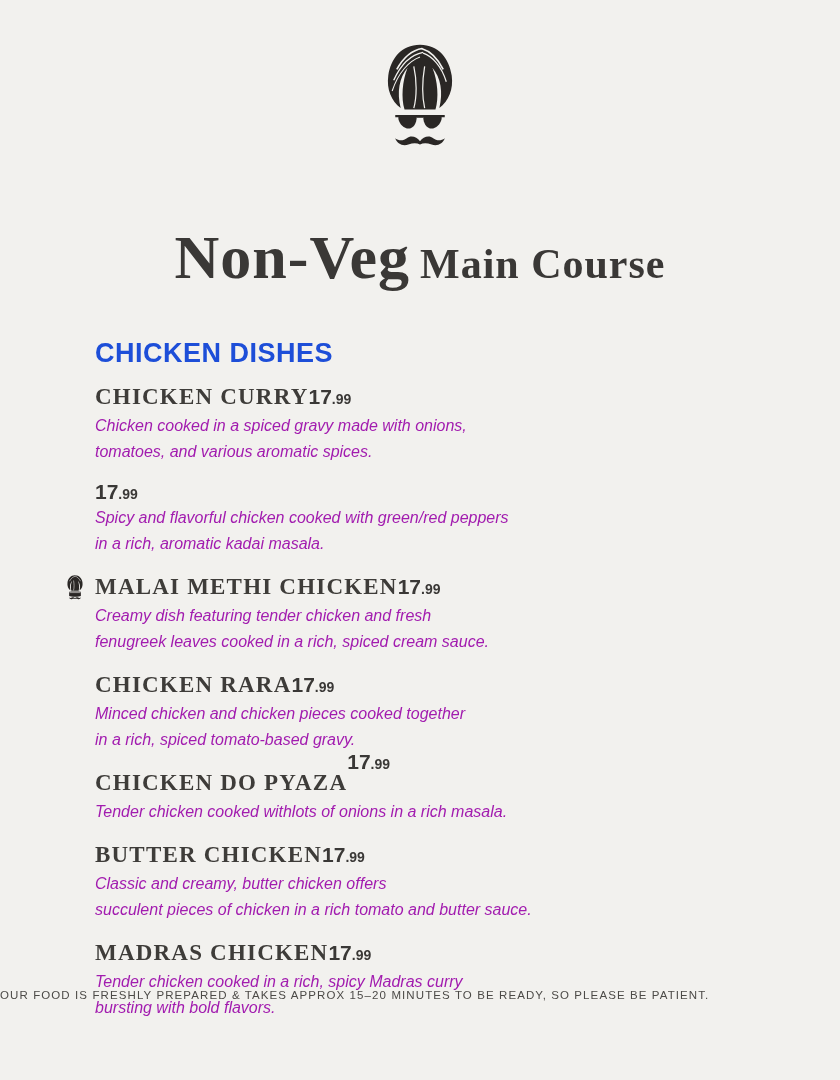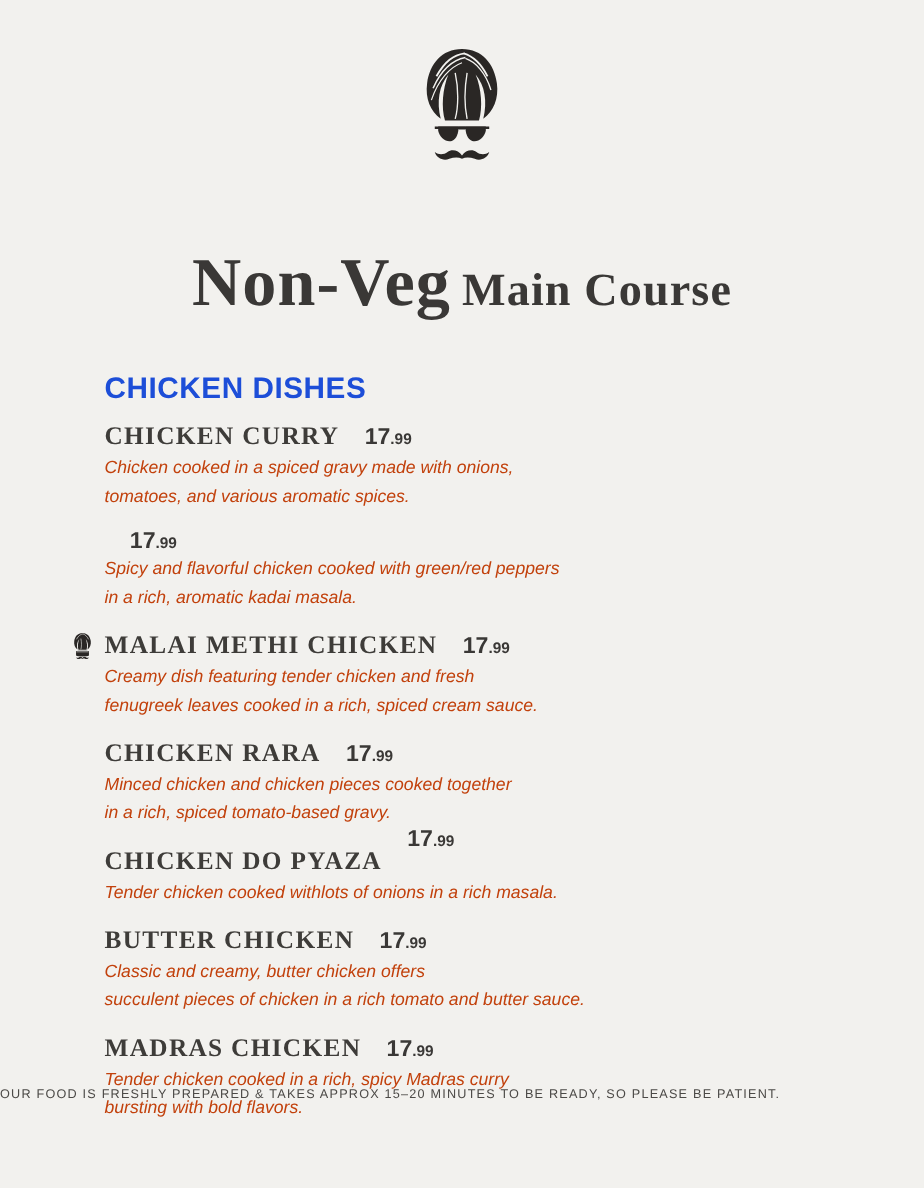--- a/index.html
+++ b/index.html
@@ -62,28 +62,28 @@
     letter-spacing: 1.2px;
     color: #3e3c39;
     line-height: 30px;
   }
   .item-price {
     font-family: "Liberation Sans", sans-serif;
     font-weight: 600;
     color: #3a3836;
     white-space: nowrap;
   }
-  .price-main { font-size: 21px; margin-left: 23px; }
+  .price-main { font-size: 21px; }
   .price-frac { font-size: 14px; }
   .item-desc {
     font-family: "Liberation Sans", sans-serif;
     font-style: italic;
     font-size: 16px;
     line-height: 26px;
-    color: #c2410c;
+    color: #a21caf;
     white-space: pre-line;
     margin-top: 1px;
   }
   
   .item.price-raised .item-price { position: relative; top: -21px; }
   
   .mini-icon {
     position: absolute;
     left: -31px;
     top: 2px;

